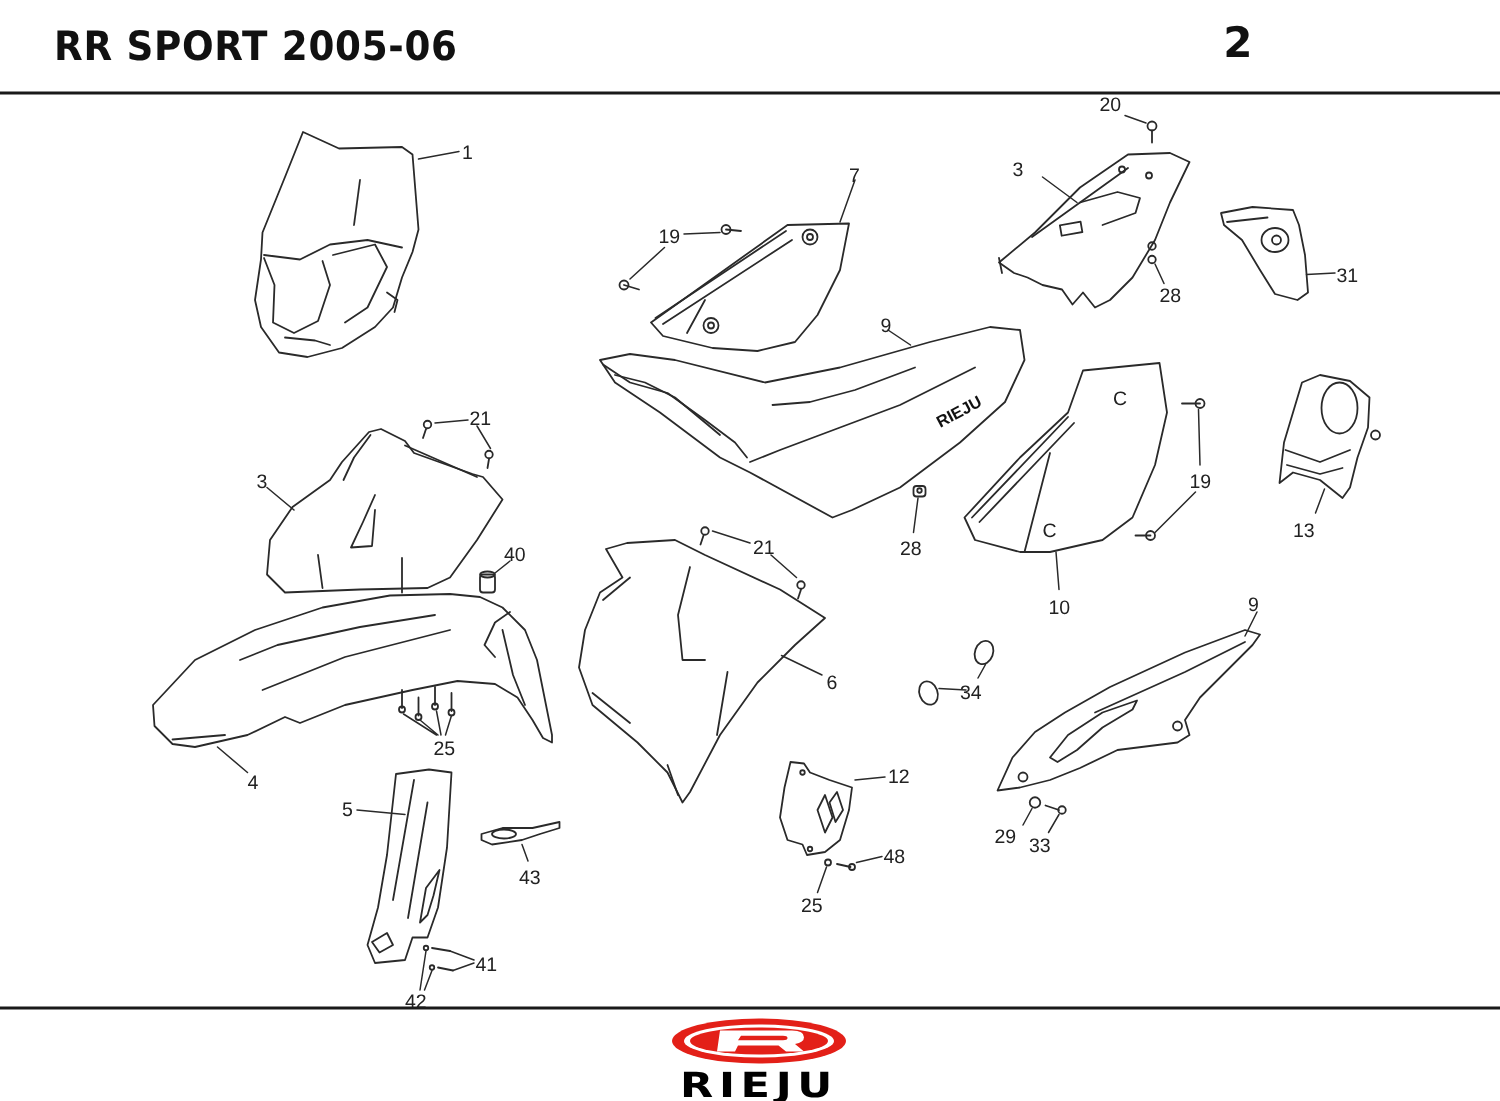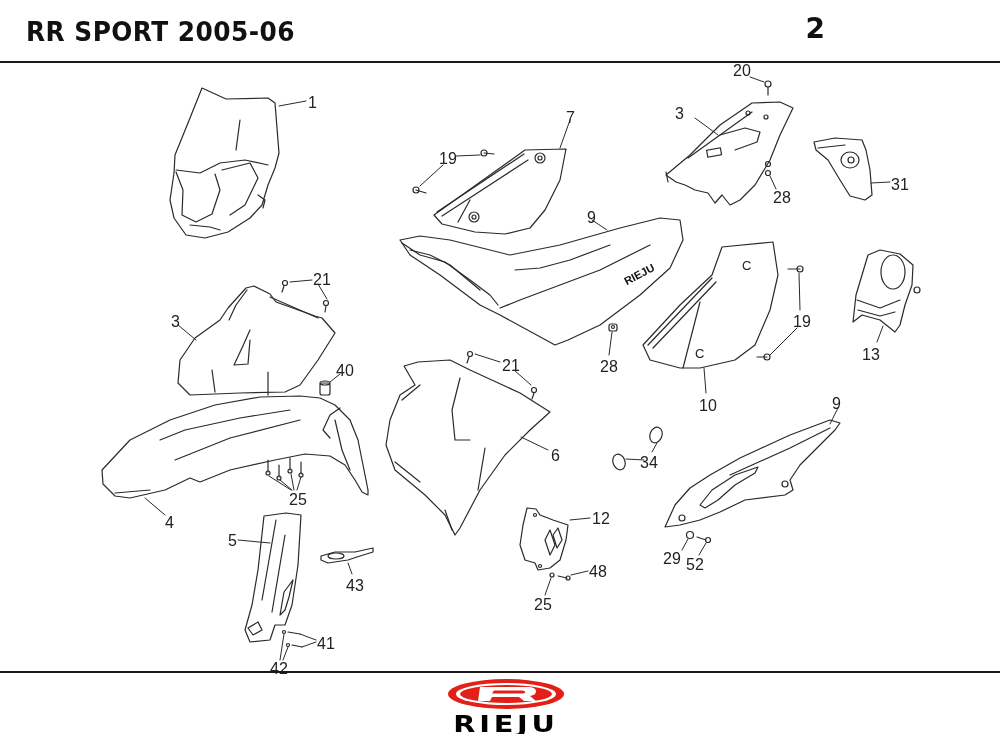--- a/index.html
+++ b/index.html
@@ -1,28 +1,28 @@
 <!DOCTYPE html>
 <html><head>
 <meta charset="utf-8">
 <style>
   html, body { margin: 0; padding: 0; background: #ffffff; }
   body { width: 1000px; height: 734px; position: relative; overflow: hidden;
          font-family: "Liberation Sans", sans-serif; color: #111; }
-  .header { position: absolute; left: 6px; top: 0; width: 843px; height: 62px; }
+  .header { position: absolute; left: 16px; top: 0; width: 843px; height: 62px; }
   .title { position: absolute; left: 20px; top: 16px; font-family: "DejaVu Sans", sans-serif;
            font-weight: bold; font-size: 27px; letter-spacing: 0.5px; color: #111;
            transform: scaleX(0.92); transform-origin: left; }
   .page-num { position: absolute; right: 24px; top: 12px; font-family: "DejaVu Sans", sans-serif;
               font-weight: bold; font-size: 28px; color: #111; }
   .rule-top { position: absolute; left: 0; top: 61px; width: 1000px; height: 2px; background: #1a1a1a; }
   .rule-bottom { position: absolute; left: 0; top: 671px; width: 1000px; height: 2px; background: #1a1a1a; }
   .diagram { position: absolute; left: 0; top: 63px; width: 1000px; height: 608px; }
   .diagram svg { position: absolute; left: 0; top: 0; }
-  .callout { position: absolute; font-size: 16px; color: #222; line-height: 1;
+  .callout { position: absolute; font-size: 13px; color: #222; line-height: 1;
              font-family: "Liberation Sans", sans-serif; cursor: pointer; }
   .footer { position: absolute; left: 0; top: 673px; width: 1000px; height: 61px; }
   .logo { position: absolute; left: 418px; top: 4px; width: 176px; height: 56px; }
   .logo-wordmark { position: absolute; left: 0; top: 34px; width: 176px; text-align: center;
                    font-family: "DejaVu Sans", sans-serif; font-weight: bold; font-size: 23px;
                    letter-spacing: 3px; color: #000; transform: scaleX(1.25); }
 </style>
 </head>
 <body>
 
@@ -280,21 +280,21 @@
   <span class="callout" style="left:733px;top:0px">20</span>
   <span class="callout" style="left:313px;top:209px">21</span>
   <span class="callout" style="left:502px;top:295px">21</span>
   <span class="callout" style="left:289px;top:429px">25</span>
   <span class="callout" style="left:534px;top:534px">25</span>
   <span class="callout" style="left:589px;top:501px">48</span>
   <span class="callout" style="left:600px;top:296px">28</span>
   <span class="callout" style="left:773px;top:127px">28</span>
   <span class="callout" style="left:891px;top:114px">31</span>
   <span class="callout" style="left:663px;top:488px">29</span>
-  <span class="callout" style="left:686px;top:494px">52</span>
+  <span class="callout" style="left:686px;top:494px">33</span>
   <span class="callout" style="left:640px;top:392px">34</span>
   <span class="callout" style="left:336px;top:300px">40</span>
   <span class="callout" style="left:317px;top:573px">41</span>
   <span class="callout" style="left:270px;top:598px">42</span>
   <span class="callout" style="left:346px;top:515px">43</span>
 </div>
 
 <div class="rule-bottom"></div>
 
 <div class="footer">

